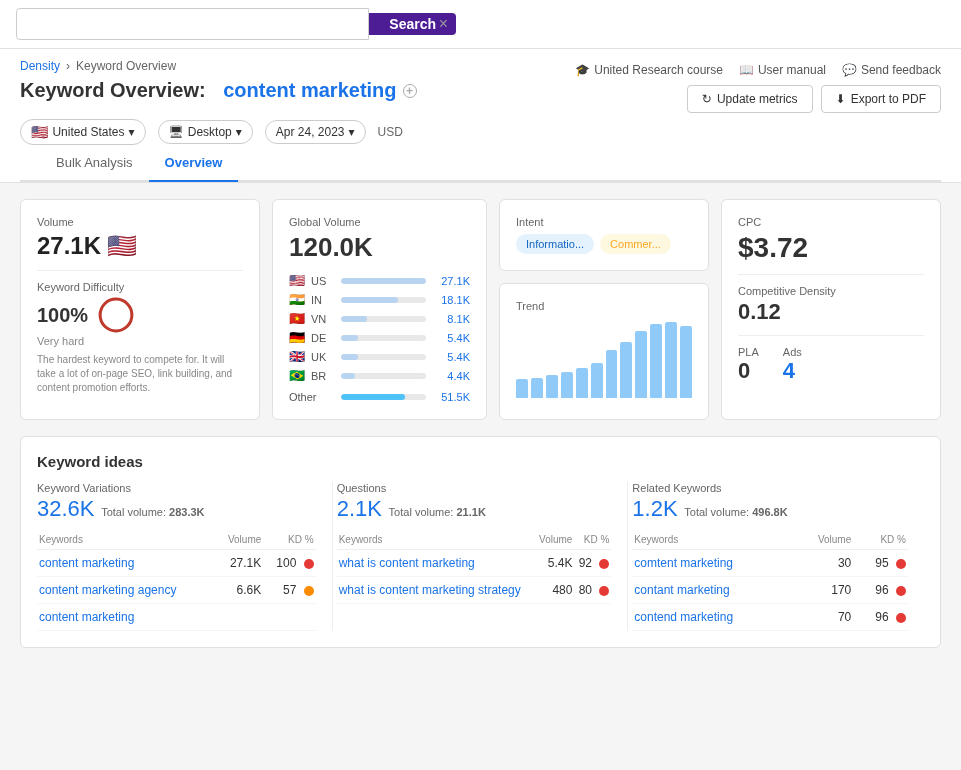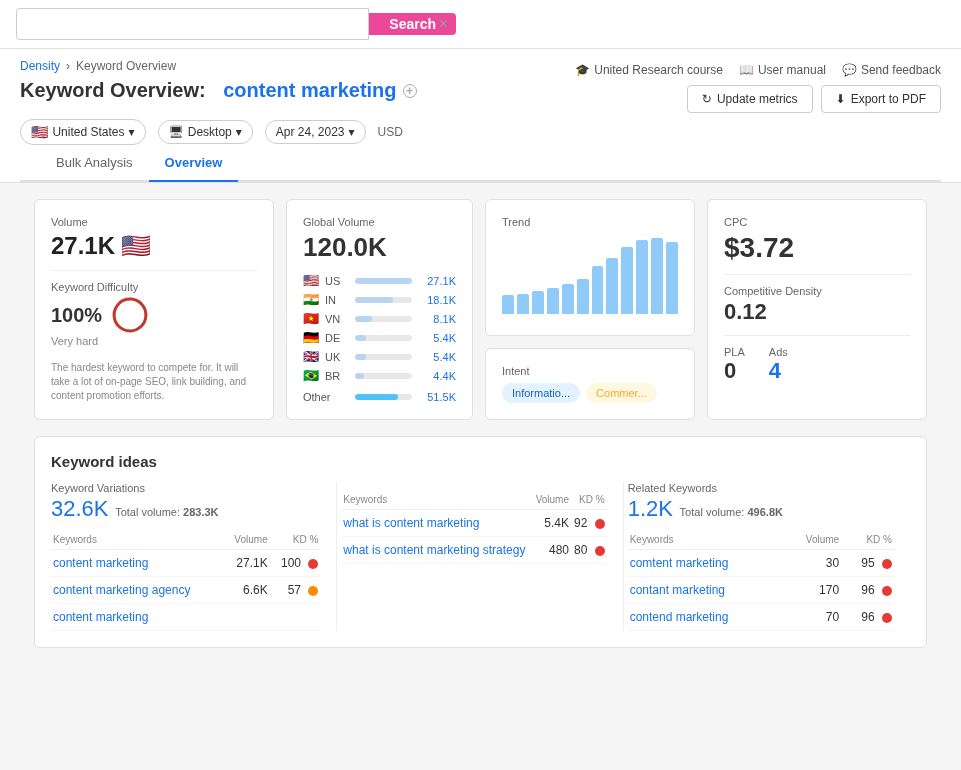--- a/index.html
+++ b/index.html
@@ -3,21 +3,21 @@
   <meta charset="utf-8">
   <style>
     * { box-sizing: border-box; margin: 0; padding: 0; }
     body { font-family: -apple-system, BlinkMacSystemFont, 'Segoe UI', sans-serif; background: #f5f5f5; font-size: 13px; color: #333; }
 
     
     .top-bar { background: #fff; padding: 8px 16px; border-bottom: 1px solid #e0e0e0; display: flex; align-items: center; gap: 8px; }
     .search-wrapper { position: relative; display: flex; align-items: center; flex: 0 0 440px; }
     .search-input { width: 100%; padding: 7px 36px 7px 12px; border: 1px solid #ccc; border-radius: 4px 0 0 4px; font-size: 14px; outline: none; }
     .search-clear { position: absolute; right: 0; top: 50%; transform: translateY(-50%); background: none; border: none; cursor: pointer; padding: 4px 8px; color: #999; font-size: 16px; }
-    .search-btn { padding: 3px 20px; background: #ec4899; color: #fff; border: none; border-radius: 0 4px 4px 0; cursor: pointer; font-size: 14px; font-weight: 600; }
+    .search-btn { padding: 3px 20px; background: #4c1d95; color: #fff; border: none; border-radius: 0 4px 4px 0; cursor: pointer; font-size: 14px; font-weight: 600; }
 
     
     .page-header { background: #fff; padding: 10px 20px 0; border-bottom: 1px solid #e0e0e0; }
     .breadcrumb { display: flex; align-items: center; gap: 6px; font-size: 12px; color: #666; margin-bottom: 6px; }
     .breadcrumb a { color: #1a73e8; text-decoration: none; }
     .header-row { display: flex; align-items: center; justify-content: space-between; margin-bottom: 10px; }
     .page-title { font-size: 20px; font-weight: 700; display: flex; align-items: center; gap: 6px; }
     .page-title span.keyword { color: #1a73e8; }
     .header-links { display: flex; align-items: center; gap: 16px; font-size: 12px; color: #555; }
     .header-links a { color: #555; text-decoration: none; display: flex; align-items: center; gap: 4px; }
@@ -28,35 +28,35 @@
     .filter-pill { display: flex; align-items: center; gap: 4px; padding: 4px 10px; border: 1px solid #ccc; border-radius: 20px; background: #fff; cursor: pointer; font-size: 12px; color: #333; }
     .filter-pill .flag { font-size: 14px; }
     .currency-label { font-size: 12px; color: #666; }
 
     
     .tabs { display: flex; gap: 0; border-bottom: 2px solid #e0e0e0; background: #fff; padding: 0 20px; }
     .tab { padding: 10px 16px; cursor: pointer; font-size: 13px; color: #666; border-bottom: 2px solid transparent; margin-bottom: -2px; }
     .tab.active { color: #1a73e8; border-bottom-color: #1a73e8; font-weight: 600; }
 
     
-    .main { padding: 16px 34px; }
+    .main { padding: 16px 20px; }
 
     
     .cards-row { display: grid; grid-template-columns: 240px 1fr 210px 220px; gap: 12px; margin-bottom: 16px; }
     .card { background: #fff; border-radius: 6px; border: 1px solid #e0e0e0; padding: 16px; }
 
     .metric-label { font-size: 11px; color: #666; margin-bottom: 4px; }
     .metric-value { font-size: 24px; font-weight: 700; color: #222; display: flex; align-items: center; gap: 6px; }
     .divider { border: none; border-top: 1px solid #eee; margin: 10px 0; }
     .kd-label { font-size: 11px; color: #666; margin-bottom: 4px; }
     .kd-value-row { display: flex; align-items: center; gap: 10px; }
     .kd-percent { font-size: 20px; font-weight: 700; }
     .kd-circle { width: 36px; height: 36px; }
     .kd-hard { font-size: 11px; color: #888; margin-top: 2px; }
-    .kd-desc { font-size: 10px; color: #888; margin-top: 14px; line-height: 1.4; }
+    .kd-desc { font-size: 10px; color: #888; margin-top: 6px; line-height: 1.4; }
 
     
     .gv-value { font-size: 26px; font-weight: 700; margin-bottom: 10px; }
     .country-rows { display: flex; flex-direction: column; gap: 4px; }
     .country-row { display: flex; align-items: center; gap: 6px; font-size: 11px; }
     .country-flag { width: 16px; font-size: 13px; }
     .country-code { width: 24px; color: #555; font-weight: 500; }
     .bar-bg { flex: 1; height: 6px; background: #e8e8e8; border-radius: 3px; overflow: hidden; }
     .bar-fill { height: 100%; background: #b8d4f0; border-radius: 3px; }
     .country-val { width: 38px; text-align: right; color: #1a73e8; font-weight: 500; }
@@ -268,44 +268,44 @@
   <span class="other-label">Other</span>
   <div class="other-bar-bg">
     <div class="other-bar-fill" style="width:75%"></div>
   </div>
   <span class="country-val">51.5K</span>
 </div>
         </div>
     </div>
 
     <div style="display:flex; flex-direction:column; gap:12px;">
+      <div class="card" style="flex:0 0 auto;">
+        <div class="metric-label">Intent</div>
+        <div class="intent-tags">
+          <span class="tag tag-blue">Informatio...</span>
+          <span class="tag tag-yellow">Commer...</span>
+        </div>
+      </div>
       <div class="card" style="flex:1;">
         <div class="trend-label">Trend</div>
         <div class="trend-chart" id="trend-chart">
             <div class="bar-col" style="height: 24.3902%; background: rgb(144, 202, 249);"></div>
             <div class="bar-col" style="height: 26.8293%; background: rgb(144, 202, 249);"></div>
             <div class="bar-col" style="height: 30.4878%; background: rgb(144, 202, 249);"></div>
             <div class="bar-col" style="height: 34.1463%; background: rgb(144, 202, 249);"></div>
             <div class="bar-col" style="height: 39.0244%; background: rgb(144, 202, 249);"></div>
             <div class="bar-col" style="height: 46.3415%; background: rgb(144, 202, 249);"></div>
             <div class="bar-col" style="height: 63.4146%; background: rgb(144, 202, 249);"></div>
             <div class="bar-col" style="height: 73.1707%; background: rgb(144, 202, 249);"></div>
             <div class="bar-col" style="height: 87.8049%; background: rgb(144, 202, 249);"></div>
             <div class="bar-col" style="height: 97.561%; background: rgb(144, 202, 249);"></div>
             <div class="bar-col" style="height: 100%; background: rgb(144, 202, 249);"></div>
             <div class="bar-col" style="height: 95.122%; background: rgb(144, 202, 249);"></div>
           </div>
       </div>
-      <div class="card" style="flex:0 0 auto;">
-        <div class="metric-label">Intent</div>
-        <div class="intent-tags">
-          <span class="tag tag-blue">Informatio...</span>
-          <span class="tag tag-yellow">Commer...</span>
-        </div>
-      </div>
     </div>
 
     <div class="card">
       <div class="metric-label">CPC</div>
       <div class="cpc-val">$3.72</div>
       <hr class="divider">
       <div class="cd-label">Competitive Density</div>
       <div class="cd-val">0.12</div>
       <hr class="divider">
       <div class="pla-ads-row">
@@ -354,20 +354,27 @@
     </tr>
               <tr>
       <td><a href="#">content marketing</a></td>
       <td></td>
       <td></td>
     </tr>
       </tbody>
     </table>
   </div>
         <div class="ideas-col">
+    <div class="ideas-col-header">
+      <div class="ideas-col-title">Questions</div>
+      <div>
+        <span class="ideas-col-count">2.1K</span>
+        <span class="ideas-col-total">&nbsp;Total volume: <strong>21.1K</strong></span>
+      </div>
+    </div>
     <table class="ideas-table">
       <thead>
         <tr>
           <th>Keywords</th>
           <th>Volume</th>
           <th>KD %</th>
         </tr>
       </thead>
       <tbody>
         <tr>

